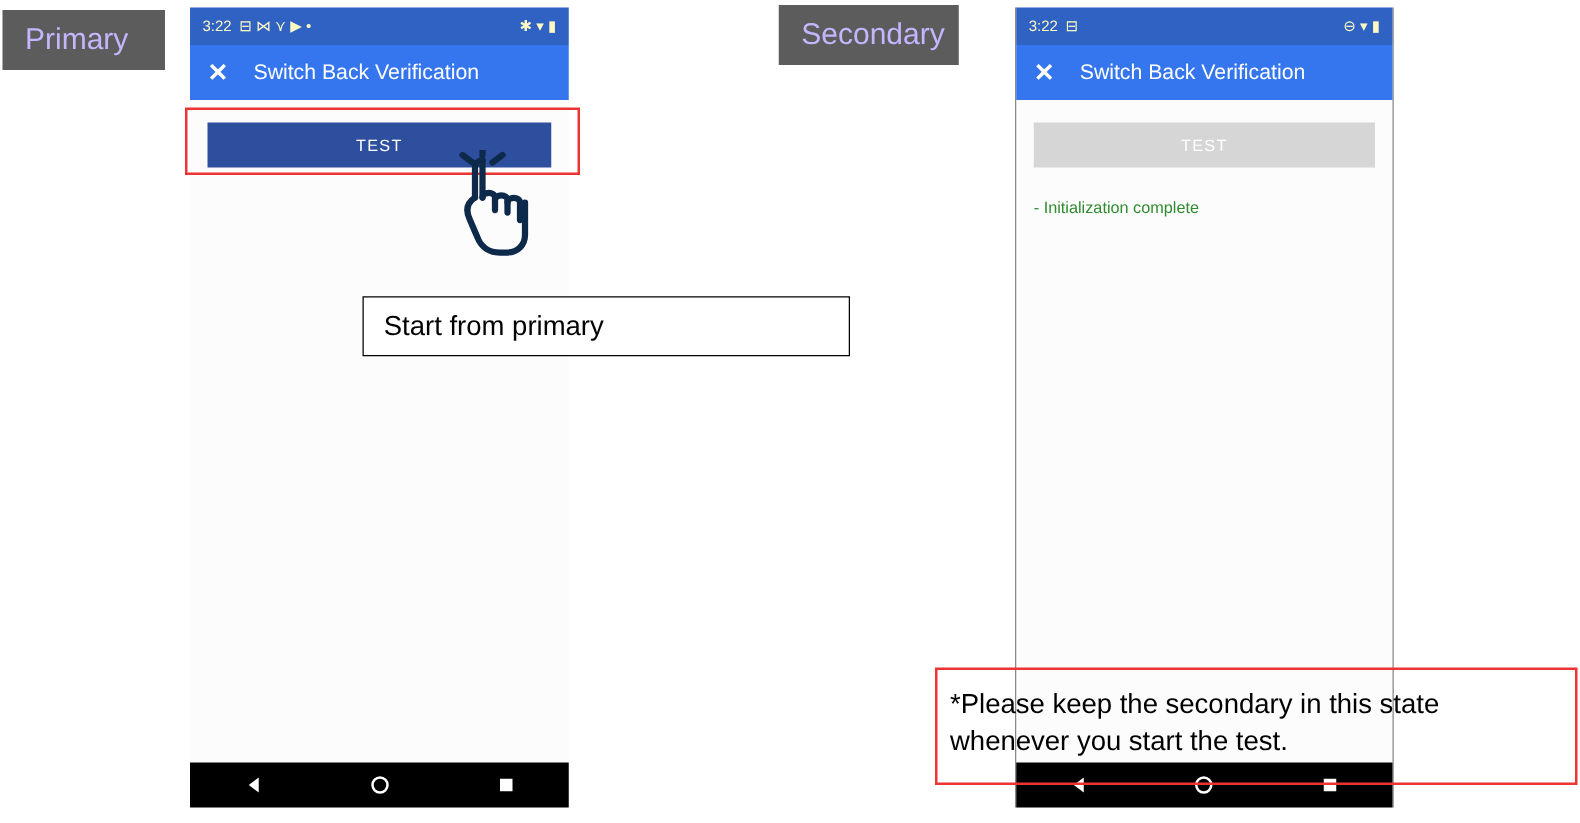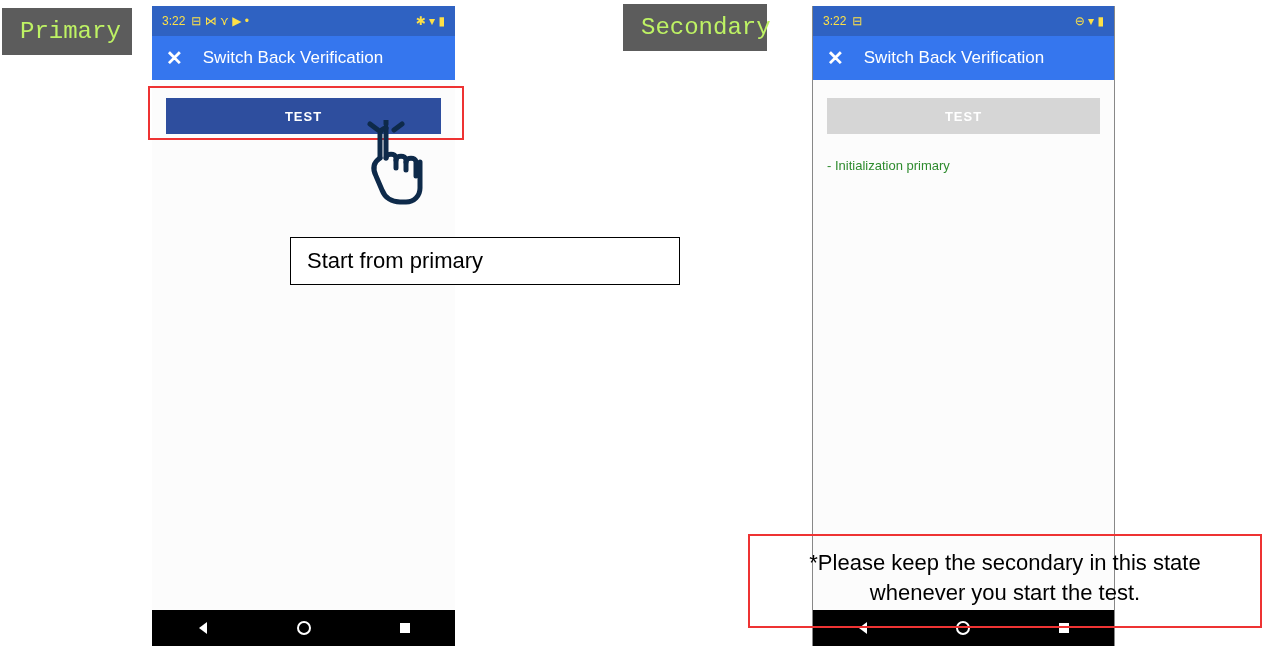--- a/index.html
+++ b/index.html
@@ -7,42 +7,41 @@
     font-family: Arial, Helvetica, sans-serif;
     background: #ffffff;
     width: 1264px;
     height: 658px;
     position: relative;
     overflow: hidden;
   }
   .label-box {
     position: absolute;
     background: #5c5c5c;
-    color: #bef264;
+    color: #c4b5fd;
     font-size: 24px;
     padding: 10px 18px;
-    font-family: Liberation Mono, monospace;
   }
   .label-primary { left: 2px; top: 8px; width:130px; }
   .label-secondary { left: 623px; top: 4px; width:144px; }
 
   .phone {
     position: absolute;
     width: 303px;
     height: 640px;
     background: #fcfcfc;
     top: 6px;
   }
   .phone-primary { left: 152px; }
   .phone-secondary { left: 812px; border-left:1px solid #888; border-right:1px solid #888;}
 
   .statusbar {
     height: 30px;
     background: #2f62c2;
-    color: #fde047;
+    color: #fef9c3;
     display: flex;
     align-items: center;
     justify-content: space-between;
     padding: 12px 10px;
     font-size: 12px;
   }
   .statusbar .left, .statusbar .right { display: flex; align-items: center; gap: 6px; }
   .status-icon { display:inline-flex; }
 
   .appbar {
@@ -59,21 +58,21 @@
   .close-x { font-size: 20px; font-weight: bold; cursor: pointer; }
 
   .content { padding: 18px 14px; }
 
   .test-btn {
     width: 100%;
     height: 36px;
     border: none;
     color: #fff;
     font-size: 13px;
-    font-weight: 700;
+    font-weight: 400;
     letter-spacing: 1px;
     cursor: pointer;
   }
   .test-btn.enabled { background: #2e4e9e; }
   .test-btn.disabled { background: #d6d6d6; cursor: default; }
 
   .status-msg {
     color: #2e8b2e;
     font-size: 13px;
     margin-top: 24px;
@@ -114,21 +113,20 @@
   }
   .annot-start { left: 290px; top: 237px; width: 390px; }
 
   .note-text {
     position: absolute;
     left: 760px; top: 548px;
     width: 490px;
     font-size: 22px;
     line-height: 1.35;
     color: #000;
-    text-align: center;
   }
 </style>
 </head>
 <body>
 
 <div class="label-box label-primary">Primary</div>
 <div class="label-box label-secondary">Secondary</div>
 
 <div class="phone phone-primary">
   <div class="statusbar">
@@ -169,21 +167,21 @@
     <div class="right">
       <span class="status-icon">⊖ ▾ ▮</span>
     </div>
   </div>
   <div class="appbar">
     <span class="close-x">✕</span>
     <span>Switch Back Verification</span>
   </div>
   <div class="content">
     <button class="test-btn disabled">TEST</button>
-    <div class="status-msg">- Initialization primary</div>
+    <div class="status-msg">- Initialization complete</div>
   </div>
   <div class="navbar">
     <svg class="nav-icon" viewBox="0 0 16 16">
         <polygon points="12,2 4,8 12,14" fill="#fff"></polygon>
       </svg>
     <svg class="nav-icon" viewBox="0 0 16 16">
         <circle cx="8" cy="8" r="6" fill="none" stroke="#fff" stroke-width="2"></circle>
       </svg>
     <svg class="nav-icon" viewBox="0 0 16 16">
         <rect x="3" y="3" width="10" height="10" fill="#fff"></rect>

